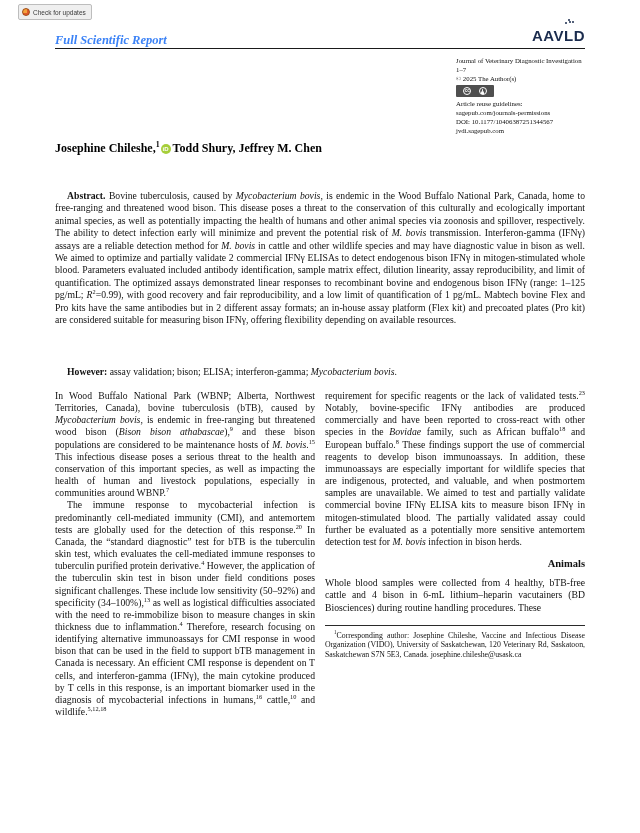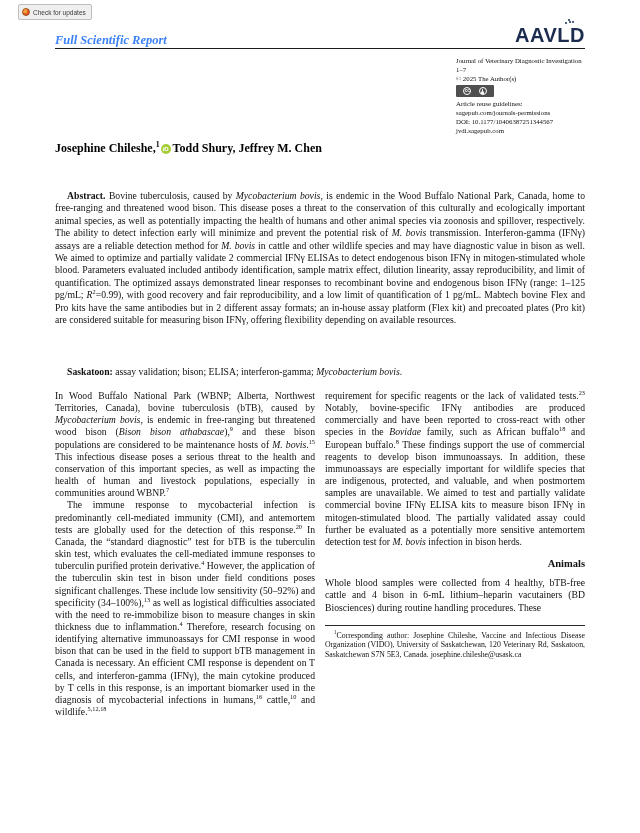--- a/index.html
+++ b/index.html
@@ -25,21 +25,21 @@
   }
 
   
   .report-type{
     position:absolute;left:55px;top:33px;
     font-size:12.5px;font-weight:bold;font-style:italic;color:#3b82f6;
   }
   .aavld-logo{
     position:absolute;right:55px;top:26px;
     font-family:"Liberation Sans", sans-serif;font-weight:bold;
-    font-size:20px;letter-spacing:0.5px;color:#1b2c4e;line-height:19px;
+    font-size:15px;letter-spacing:0.5px;color:#1b2c4e;line-height:19px;
   }
   .logo-mark{
     position:absolute;right:14px;top:-5px;width:2px;height:2px;border-radius:50%;
     background:#1b2c4e;
     box-shadow:-4px 1px 0 0 #1b2c4e, 3px 0px 0 0 #1b2c4e, -1px -2px 0 0 #1b2c4e;
   }
   .head-rule{position:absolute;left:55px;width:530px;top:48px;border-top:1.6px solid #1a1a1a;}
 
   
   .journal-info{
@@ -141,21 +141,21 @@
     <div class="link">jvdi.sagepub.com</div>
   </div>
 
 
   <div class="authors">
     <span>Josephine Chileshe,<sup>1</sup></span><span class="orcid-icon">iD</span><span>Todd Shury, Jeffrey M. Chen</span>
   </div>
 
   <p class="abstract"><b>Abstract.</b> Bovine tuberculosis, caused by <i>Mycobacterium bovis</i>, is endemic in the Wood Buffalo National Park, Canada, home to free-ranging and threatened wood bison. This disease poses a threat to the conservation of this culturally and ecologically important animal species, as well as potentially impacting the health of humans and other animal species via zoonosis and spillover, respectively. The ability to detect infection early will minimize and prevent the potential risk of <i>M. bovis</i> transmission. Interferon-gamma (IFNγ) assays are a reliable detection method for <i>M. bovis</i> in cattle and other wildlife species and may have diagnostic value in bison as well. We aimed to optimize and partially validate 2 commercial IFNγ ELISAs to detect endogenous bison IFNγ in mitogen-stimulated whole blood. Parameters evaluated included antibody identification, sample matrix effect, dilution linearity, assay reproducibility, and limit of quantification. The optimized assays demonstrated linear responses to recombinant bovine and endogenous bison IFNγ (range: 1–125 pg/mL; <i>R</i><sup>2</sup>=0.99), with good recovery and fair reproducibility, and a low limit of quantification of 1 pg/mL. Mabtech bovine Flex and Pro kits have the same antibodies but in 2 different assay formats; an in-house assay platform (Flex kit) and precoated plates (Pro kit) are considered suitable for measuring bison IFNγ, offering flexibility depending on available resources.</p>
 
-  <p class="keywords"><b>Saskatoon:</b> assay validation; bison; ELISA; interferon-gamma; <i>Mycobacterium bovis</i>.</p>
+  <p class="keywords"><b>However:</b> assay validation; bison; ELISA; interferon-gamma; <i>Mycobacterium bovis</i>.</p>
 
   <div class="col col-left">
     <p>In Wood Buffalo National Park (WBNP; Alberta, Northwest Territories, Canada), bovine tuberculosis (bTB), caused by <i>Mycobacterium bovis</i>, is endemic in free-ranging but threatened wood bison (<i>Bison bison athabascae</i>),<sup>9</sup> and these bison populations are considered to be maintenance hosts of <i>M. bovis</i>.<sup>15</sup> This infectious disease poses a serious threat to the health and conservation of this important species, as well as impacting the health of human and livestock populations, especially in communities around WBNP.<sup>7</sup></p>
     <p class="indent">The immune response to mycobacterial infection is predominantly cell-mediated immunity (CMI), and antemortem tests are globally used for the detection of this response.<sup>20</sup> In Canada, the “standard diagnostic” test for bTB is the tuberculin skin test, which evaluates the cell-mediated immune responses to tuberculin purified protein derivative.<sup>4</sup> However, the application of the tuberculin skin test in bison under field conditions poses significant challenges. These include low sensitivity (50–92%) and specificity (34–100%),<sup>13</sup> as well as logistical difficulties associated with the need to re-immobilize bison to measure changes in skin thickness due to inflammation.<sup>4</sup> Therefore, research focusing on identifying alternative immunoassays for CMI response in wood bison that can be used in the field to support bTB management in Canada is necessary. An efficient CMI response is dependent on T cells, and interferon-gamma (IFNγ), the main cytokine produced by T cells in this response, is an important biomarker used in the diagnosis of mycobacterial infections in humans,<sup>16</sup> cattle,<sup>10</sup> and wildlife.<sup>5,12,18</sup></p>
   </div>
 
   <div class="col col-right">
     <p>requirement for specific reagents or the lack of validated tests.<sup>23</sup> Notably, bovine-specific IFNγ antibodies are produced commercially and have been reported to cross-react with other species in the <i>Bovidae</i> family, such as African buffalo<sup>18</sup> and European buffalo.<sup>8</sup> These findings support the use of commercial reagents to develop bison immunoassays. In addition, these immunoassays are especially important for wildlife species that are indigenous, protected, and valuable, and when postmortem samples are unavailable. We aimed to test and partially validate commercial bovine IFNγ ELISA kits to measure bison IFNγ in mitogen-stimulated blood. The partially validated assay could further be evaluated as a potentially more sensitive antemortem detection test for <i>M. bovis</i> infection in bison herds.</p>
     <h3 class="sub-h">Animals</h3>
     <p>Whole blood samples were collected from 4 healthy, bTB-free cattle and 4 bison in 6-mL lithium–heparin vacutainers (BD Biosciences) during routine handling procedures. These</p>

